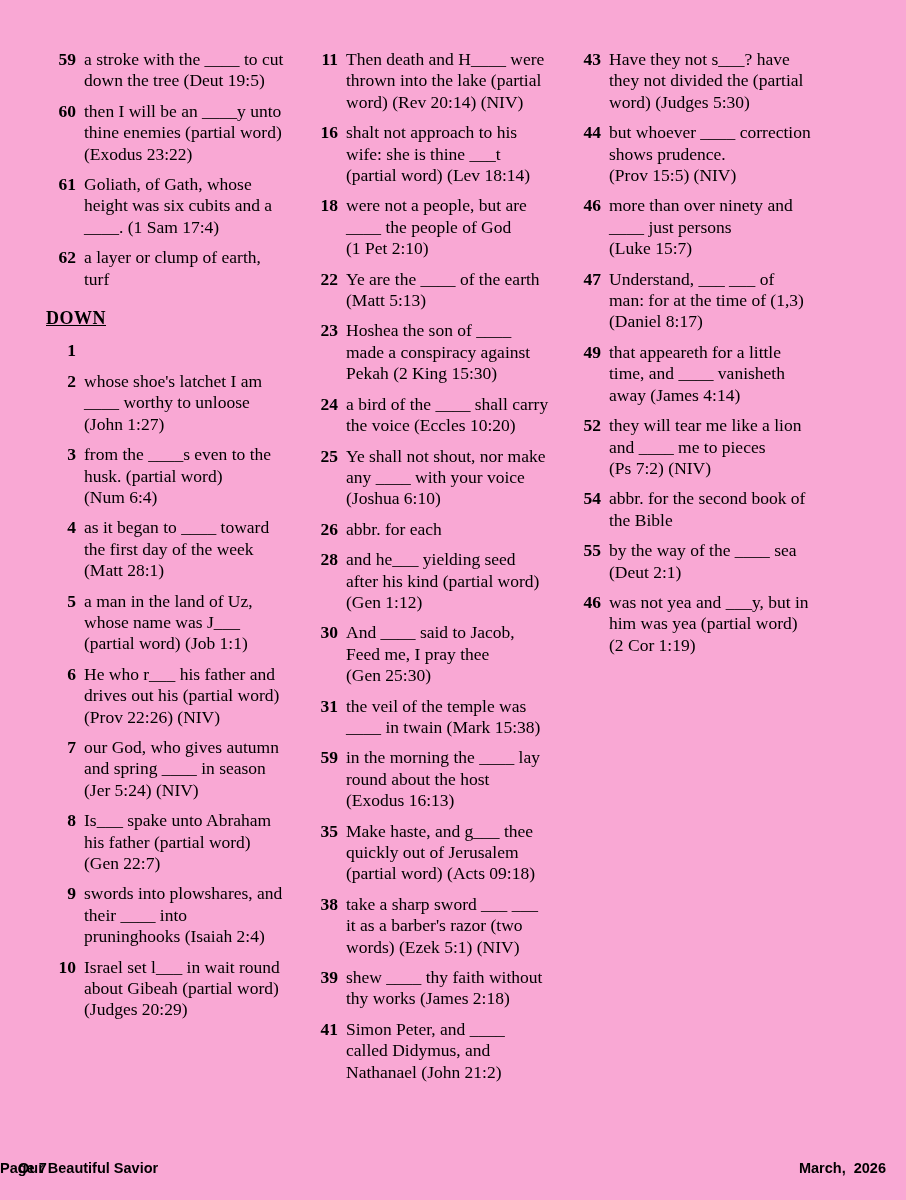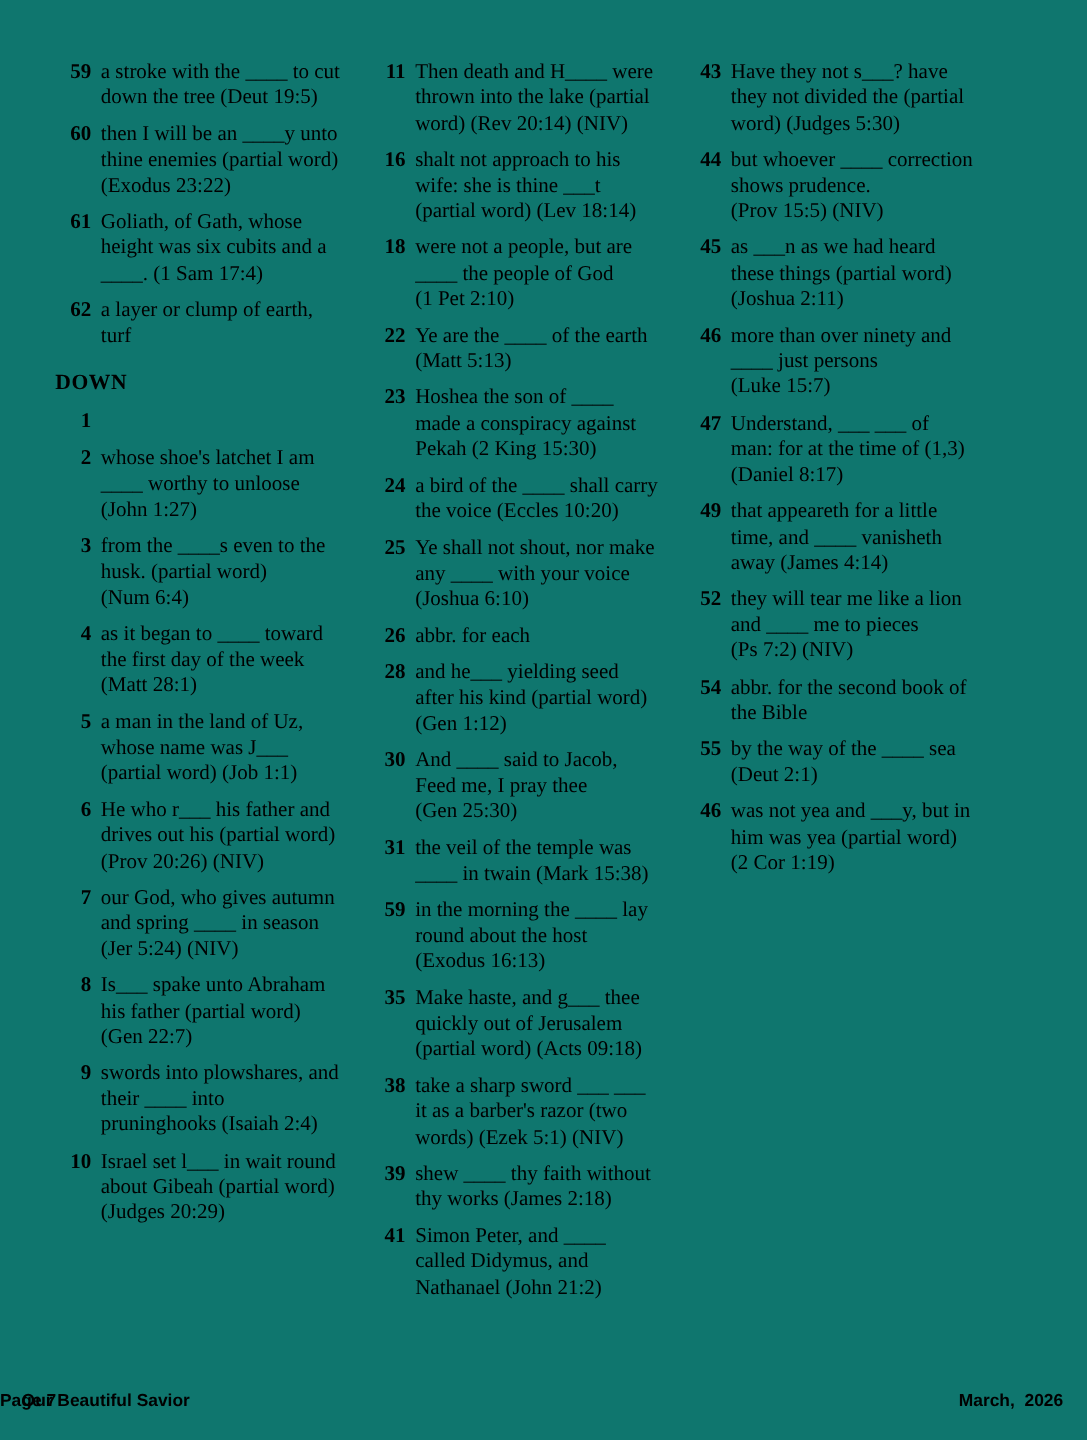--- a/index.html
+++ b/index.html
@@ -2,35 +2,35 @@
 <html><head>
 <meta charset="utf-8">
 <style>
   html, body { margin:0; padding:0; }
   body {
     width:906px; height:1200px; background:#ffffff; color:#000000;
     font-family:"Liberation Serif", serif;
   }
   .page {
     position:relative; width:906px; height:1200px;
-    background:#0f766e; overflow:hidden;
+    background:#f9a8d4; overflow:hidden;
   }
   .column {
     position:absolute; top:49px;
     font-size:17.5px; line-height:21.4px;
   }
   #col1 { left:46px;  width:254px; }
   #col2 { left:308px; width:258px; }
   #col3 { left:571px; width:302px; }
   .clue { display:flex; margin-bottom:9px; }
   .num  { flex:0 0 30px; width:30px; text-align:right; font-weight:bold; }
   .txt  { margin-left:8px; white-space:pre-line; }
   .section-header {
     font-weight:bold; font-size:18px;
-    margin:18px 0 11px 0; letter-spacing:0.5px;
+    margin:18px 0 11px 0; letter-spacing:0.5px;text-decoration:underline;
   }
   .footer {
     position:absolute; top:1160px; left:0; width:906px; height:22px;
     font-family:"Liberation Sans", sans-serif; font-weight:bold; font-size:14.5px;
   }
   .footer-left   { position:absolute; left:18px;  white-space:pre;text-align:center; }
   .footer-center { position:absolute; left:0; right:0; text-align:left; white-space:pre; }
   .footer-right  { position:absolute; right:20px; white-space:pre; }
 </style>
 </head>
@@ -85,21 +85,21 @@
       <div class="clue">
         <div class="num">5</div>
         <div class="txt">a man in the land of Uz,
 whose name was J___
 (partial word) (Job 1:1)</div>
       </div>
       <div class="clue">
         <div class="num">6</div>
         <div class="txt">He who r___ his father and
 drives out his (partial word)
-(Prov 20:26) (NIV)</div>
+(Prov 22:26) (NIV)</div>
       </div>
       <div class="clue">
         <div class="num">7</div>
         <div class="txt">our God, who gives autumn
 and spring ____ in season
 (Jer 5:24) (NIV)</div>
       </div>
       <div class="clue">
         <div class="num">8</div>
         <div class="txt">Is___ spake unto Abraham
@@ -216,26 +216,20 @@
         <div class="num">43</div>
         <div class="txt">Have they not s___? have
 they not divided the (partial
 word) (Judges 5:30)</div>
       </div>
       <div class="clue">
         <div class="num">44</div>
         <div class="txt">but whoever ____ correction
 shows prudence.
 (Prov 15:5) (NIV)</div>
-      </div>
-      <div class="clue">
-        <div class="num">45</div>
-        <div class="txt">as ___n as we had heard
-these things (partial word)
-(Joshua 2:11)</div>
       </div>
       <div class="clue">
         <div class="num">46</div>
         <div class="txt">more than over ninety and
 ____ just persons
 (Luke 15:7)</div>
       </div>
       <div class="clue">
         <div class="num">47</div>
         <div class="txt">Understand, ___ ___ of

